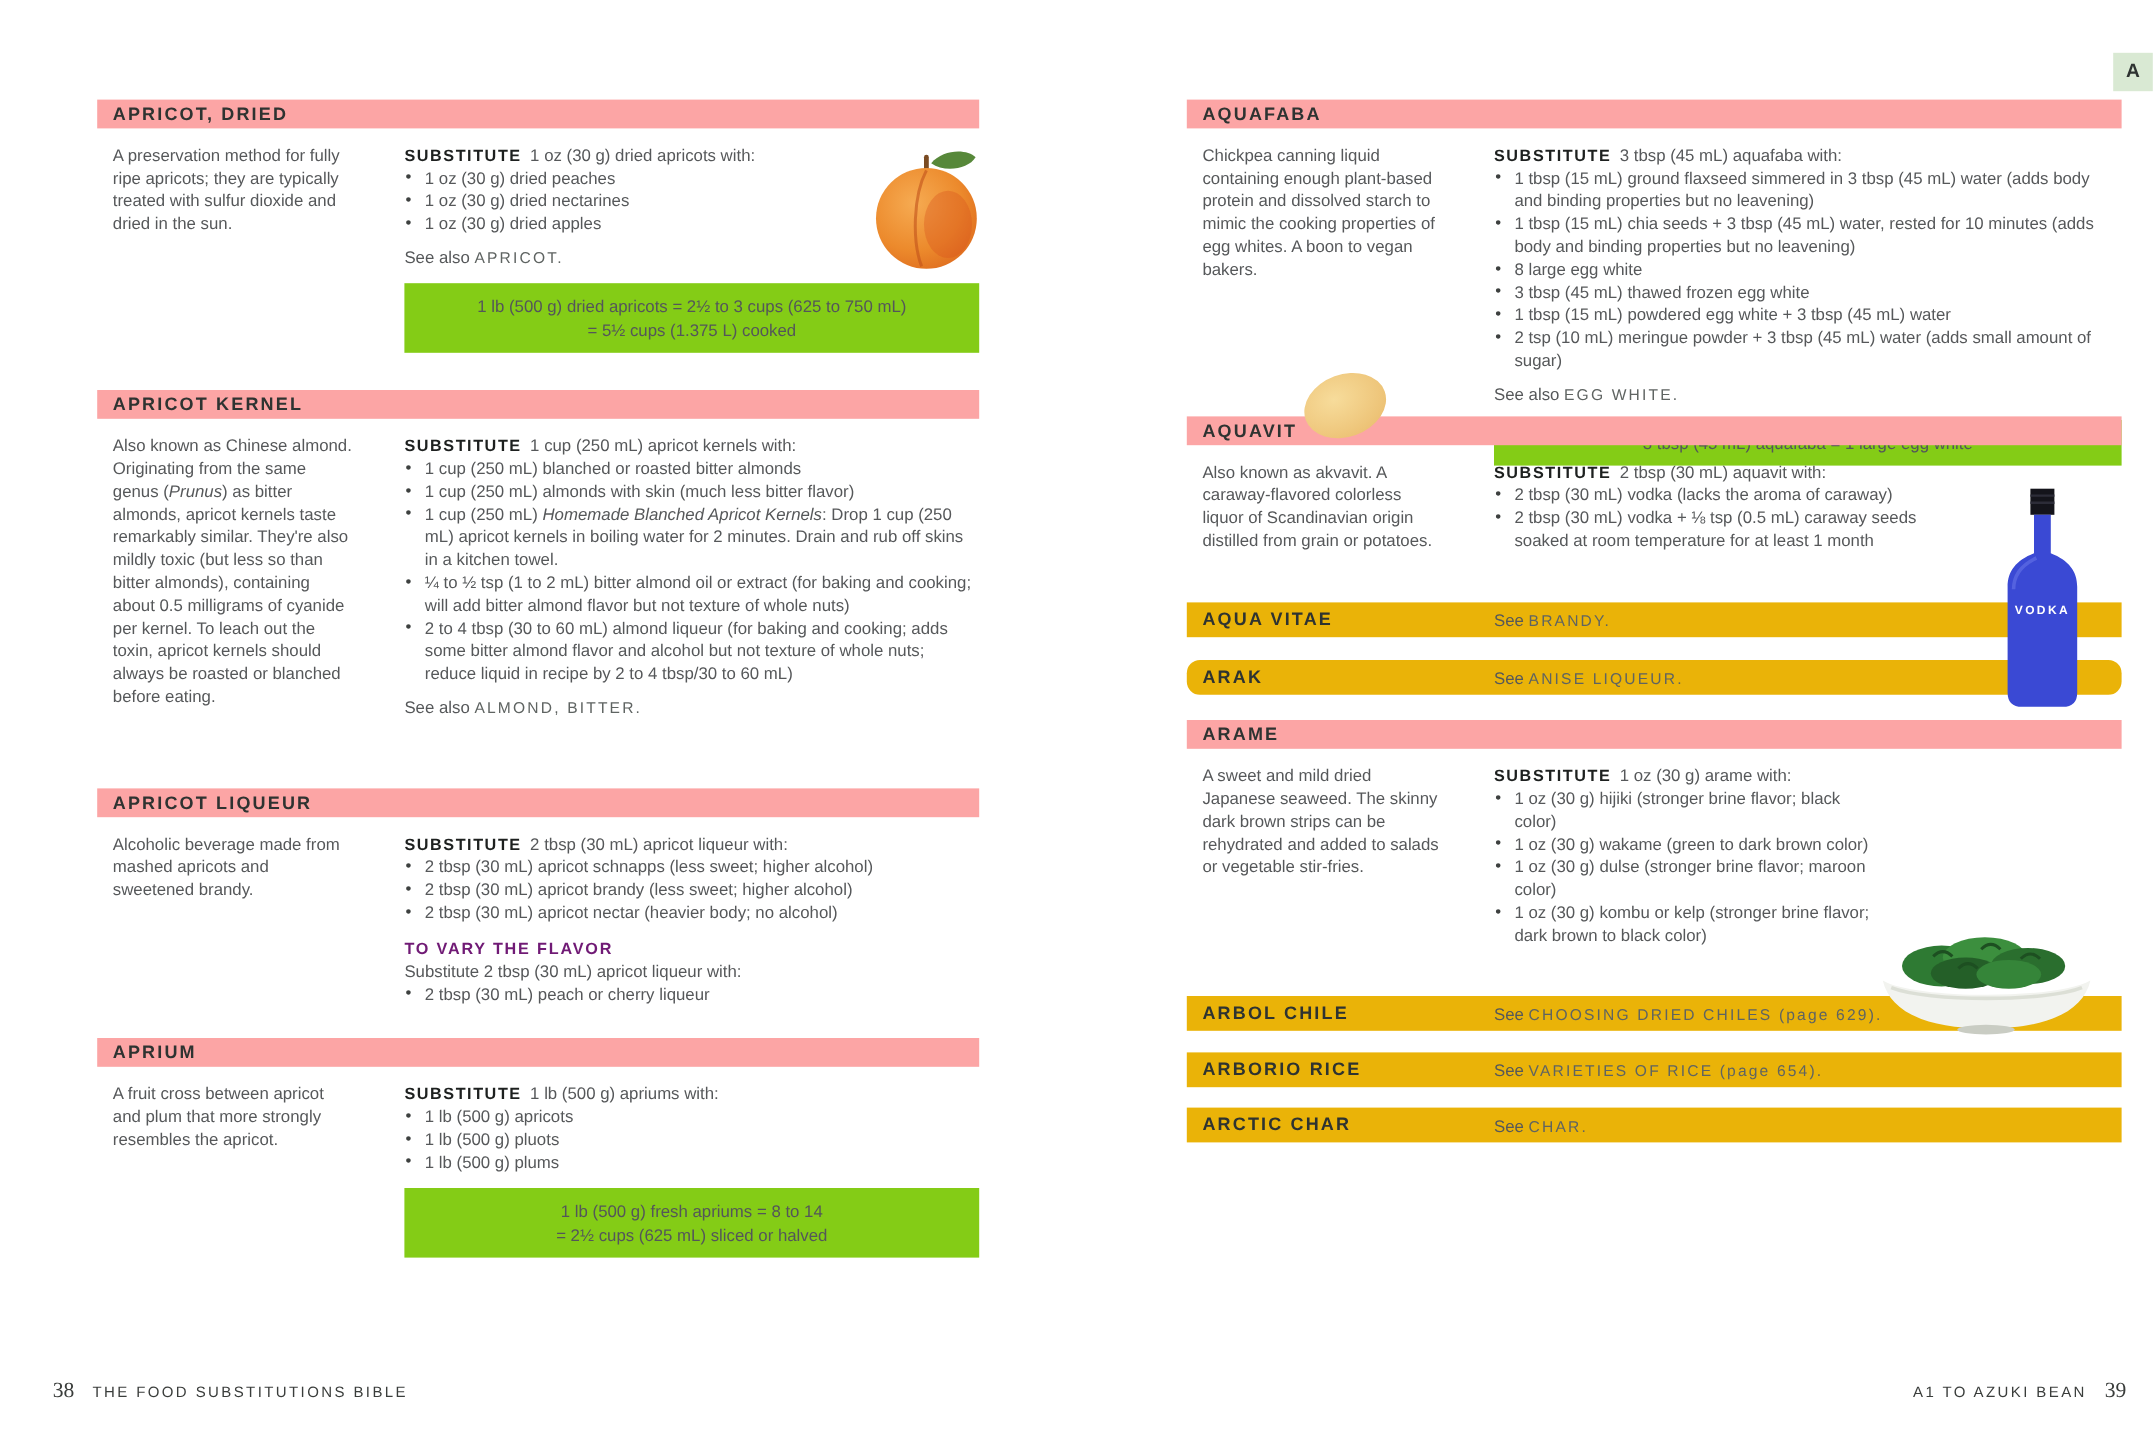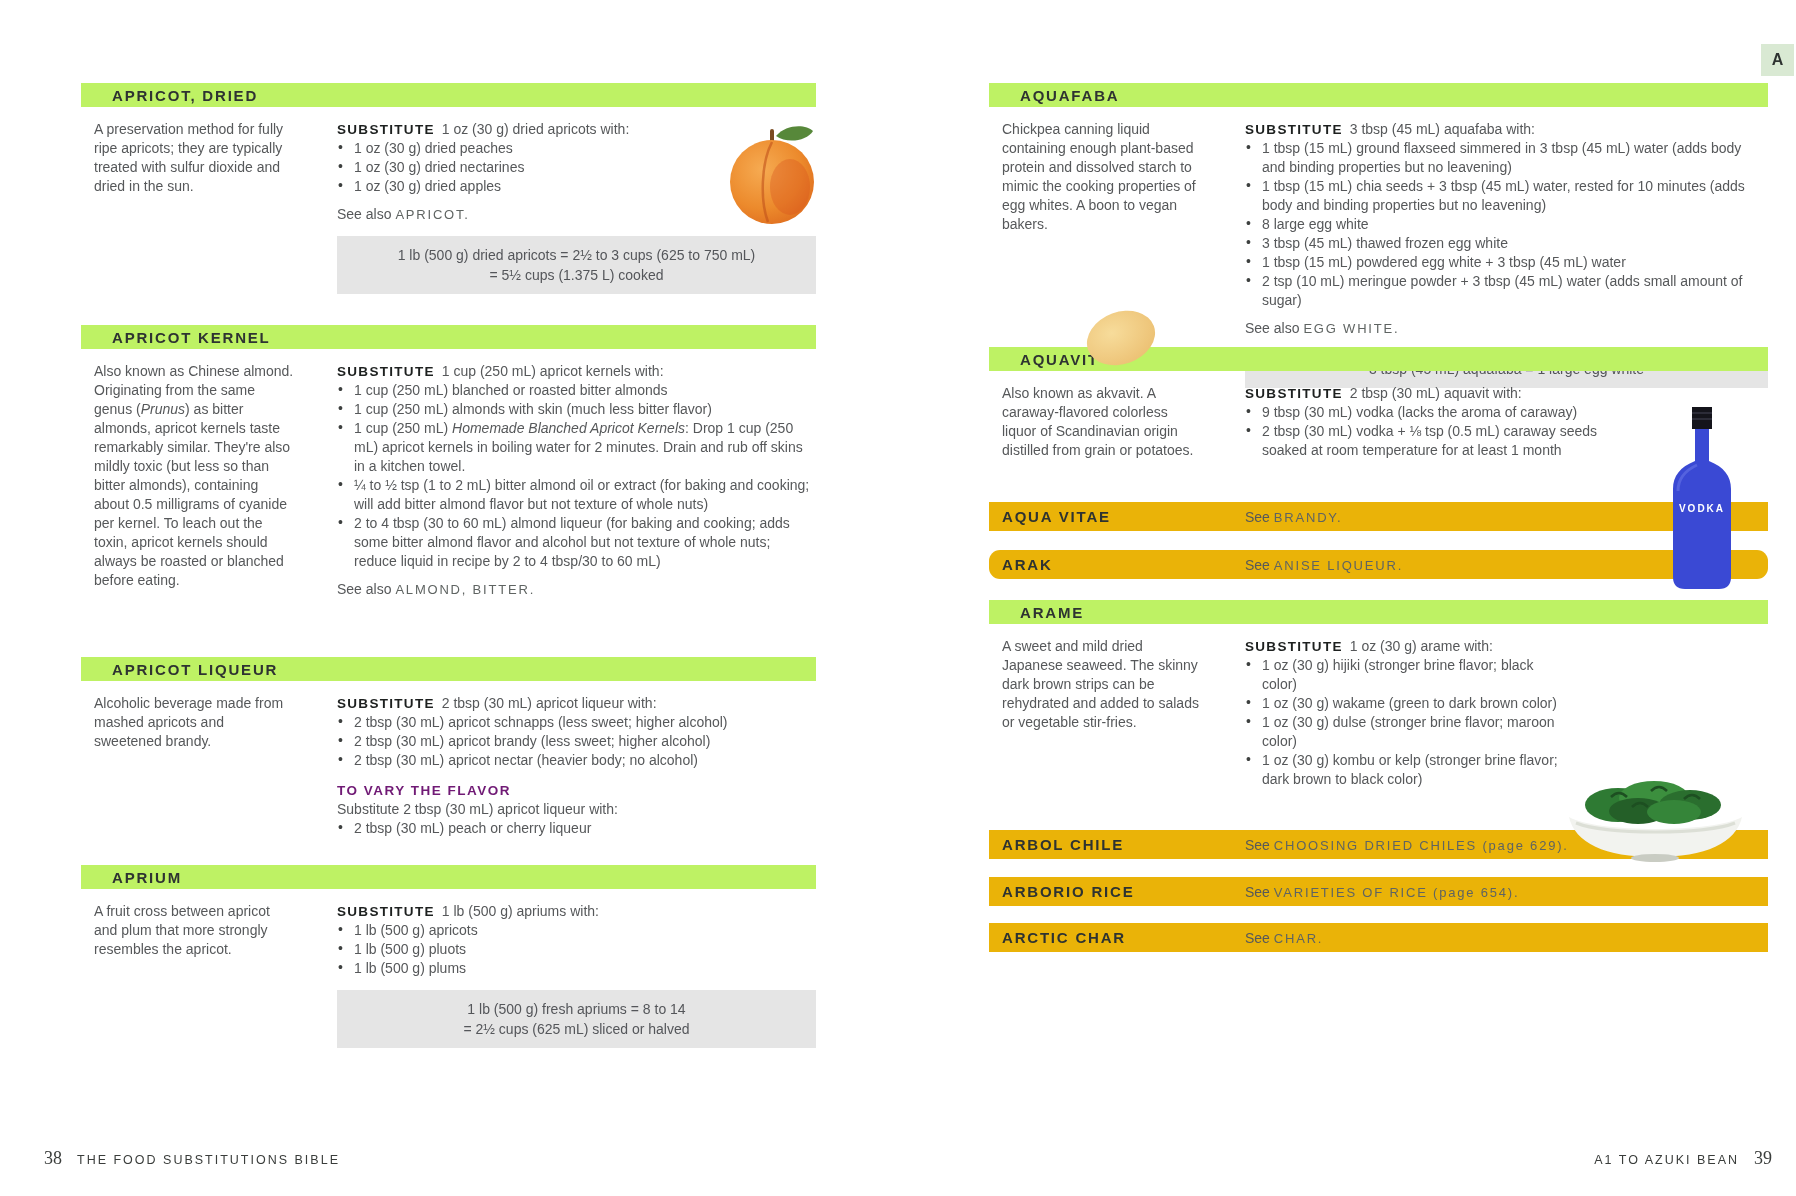--- a/index.html
+++ b/index.html
@@ -6,36 +6,36 @@
   html,body { background:#ffffff; }
   body {
     position:relative; width:1796px; height:1196px; overflow:hidden;
     font-family:"Liberation Sans", sans-serif; font-size:14px; color:#56585a;
   }
   .page { position:absolute; top:83px; }
   .page-left  { left:81px;  width:735px; }
   .page-right { left:989px; width:779px; }
 
   .term-bar {
-    height:24px; line-height:25px; background:#bef264; padding-left:31px;
+    height:24px; line-height:25px; background:#fca5a5; padding-left:13px;
     font-weight:bold; font-size:15px; letter-spacing:1.8px; color:#2e3331;
     white-space:nowrap;
   }
   .entry { position:relative; }
   .entry-body { display:grid; grid-template-columns:256px 1fr; padding-top:13px; align-items:start; }
   .desc { padding:0 43px 0 13px; line-height:19px; }
   .subs-col { line-height:19px; padding-right:4px; }
   .sub-label { font-weight:bold; color:#1d201f; letter-spacing:1.3px; font-size:13.5px; margin-right:7px; }
   ul.subs { list-style:none; }
   ul.subs li { position:relative; padding-left:17px; }
   ul.subs li::before { content:"\2022"; position:absolute; left:1px; top:-1px; color:#3d403f; }
   .see-also { margin-top:9px; }
   .see-ref { letter-spacing:1.8px; color:#5f6462; font-size:13px; }
   .conv-box {
-    margin:12px 0 0 256px; background:#e5e5e5; text-align:center;
+    margin:12px 0 0 256px; background:#84cc16; text-align:center;
     padding:9px 6px; line-height:20px; color:#54565a;
   }
   .vary-head { margin-top:11px; font-weight:bold; color:#701a75; letter-spacing:1.5px; font-size:13.5px; }
   .xref-row { display:grid; grid-template-columns:256px 1fr; align-items:center; background:#eab308; height:29px; }
   .xref-term { padding-left:13px; font-weight:bold; font-size:15px; letter-spacing:1.8px; color:#2e3331; white-space:nowrap; }
   .mb19 { margin-bottom:19px; } .mb21 { margin-bottom:21px;border-radius:11px; } .mb18 { margin-bottom:18px; } .mb17 { margin-bottom:17px; }
   .narrow390 { max-width:390px; } .narrow320 { max-width:320px; }
   .illus { position:absolute; }
   .footer { position:absolute; top:1148px; display:flex; align-items:baseline; gap:15px; color:#3a3d3b; }
   .folio { font-family:"Liberation Serif", serif; font-size:18px; }
@@ -172,21 +172,21 @@
     </div>
   </article>
 
   <article class="entry" style="height:155px">
     <header class="term-bar">AQUAVIT</header>
     <div class="entry-body">
       <p class="desc">Also known as akvavit. A caraway-flavored colorless liquor of Scandinavian origin distilled from grain or potatoes.</p>
       <div class="subs-col">
         <p class="sub-line"><span class="sub-label">SUBSTITUTE</span><span>2 tbsp (30 mL) aquavit with:</span></p>
         <ul class="subs narrow390">
-          <li>9 tbsp (30 mL) vodka (lacks the aroma of caraway)</li>
+          <li>2 tbsp (30 mL) vodka (lacks the aroma of caraway)</li>
           <li>2 tbsp (30 mL) vodka + ⅛ tsp (0.5 mL) caraway seeds soaked at room temperature for at least 1 month</li>
         </ul>
       </div>
     </div>
   </article>
 
   <div class="xref-row mb19">
     <span class="xref-term">AQUA VITAE</span>
     <span><span>See </span><span class="see-ref">BRANDY.</span></span>
   </div>

